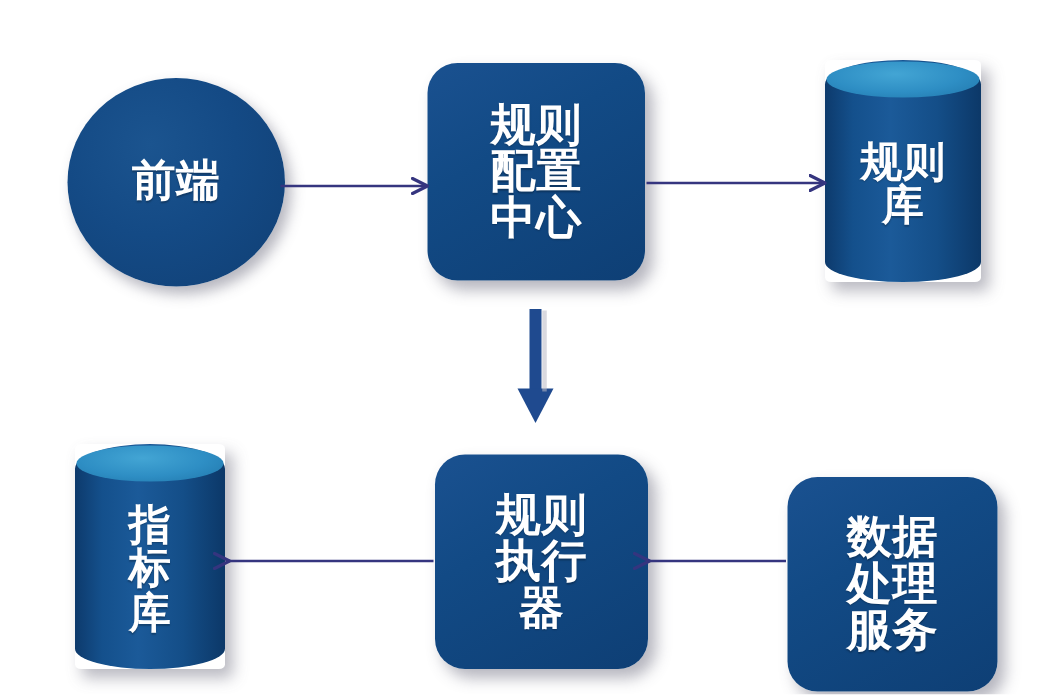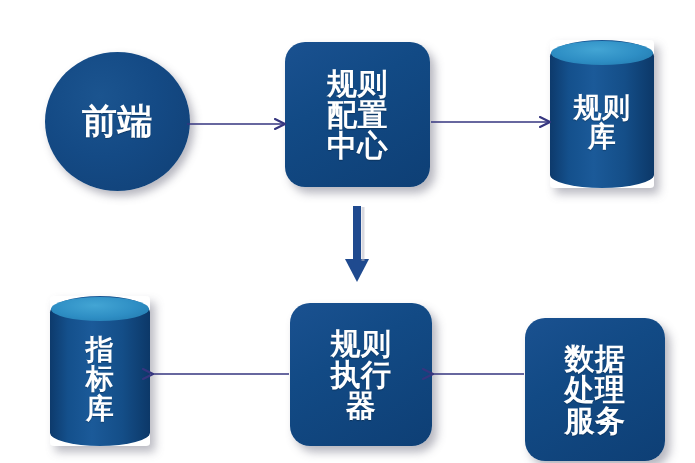--- a/index.html
+++ b/index.html
@@ -33,21 +33,21 @@
   
   .ellipse-node {
     position: absolute;
     display: flex;
     align-items: center;
     justify-content: center;
     border-radius: 50%;
     background: radial-gradient(ellipse at 38% 32%, #1b548f 0%, #144a85 45%, #103f74 100%);
     box-shadow: 4px 5px 9px rgba(90,90,110,0.45);
   }
-  .ellipse-node .node-label { font-size: 35px; }
+  .ellipse-node .node-label { font-size: 29px; }
 
   
   .box-node {
     position: absolute;
     display: flex;
     align-items: center;
     justify-content: center;
     border-radius: 20px;
     background: linear-gradient(150deg, #1a5190 0%, #124a85 38%, #0e3f75 100%);
     box-shadow: 5px 6px 10px rgba(90,90,110,0.45);

